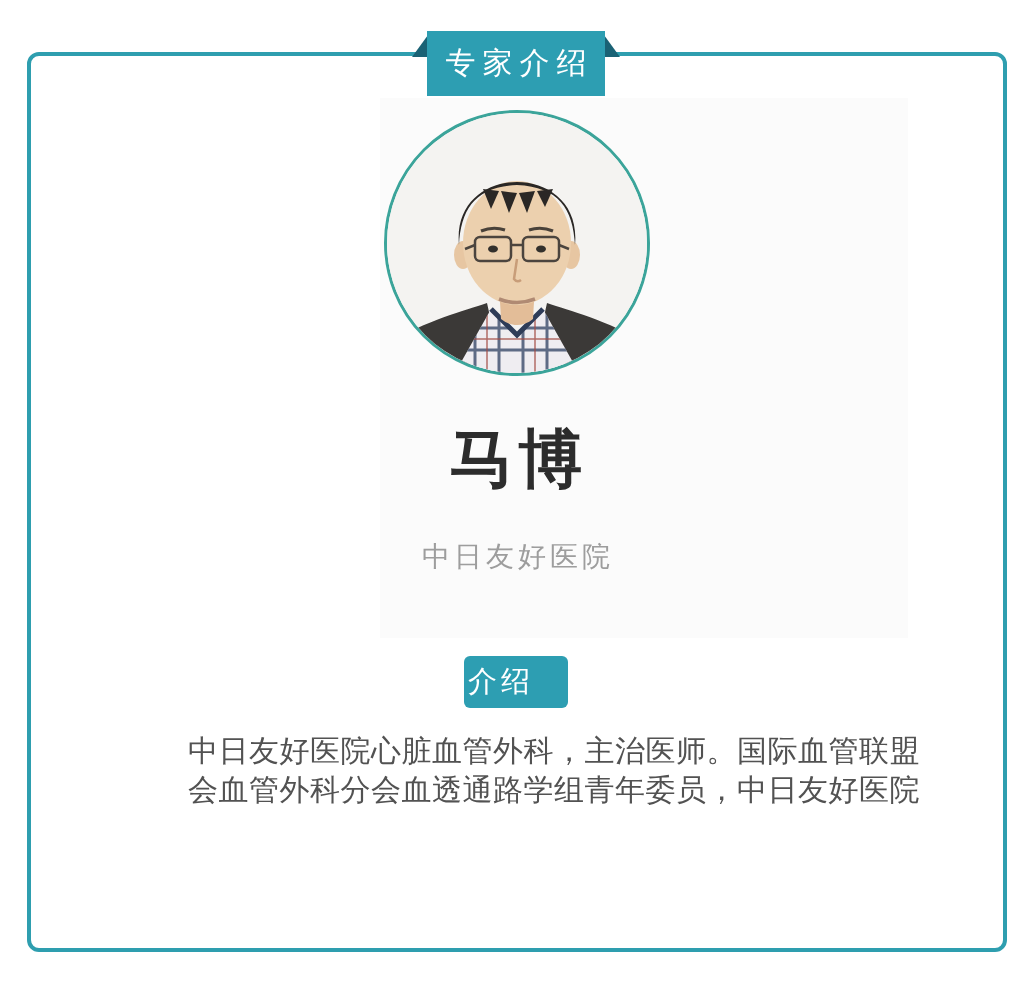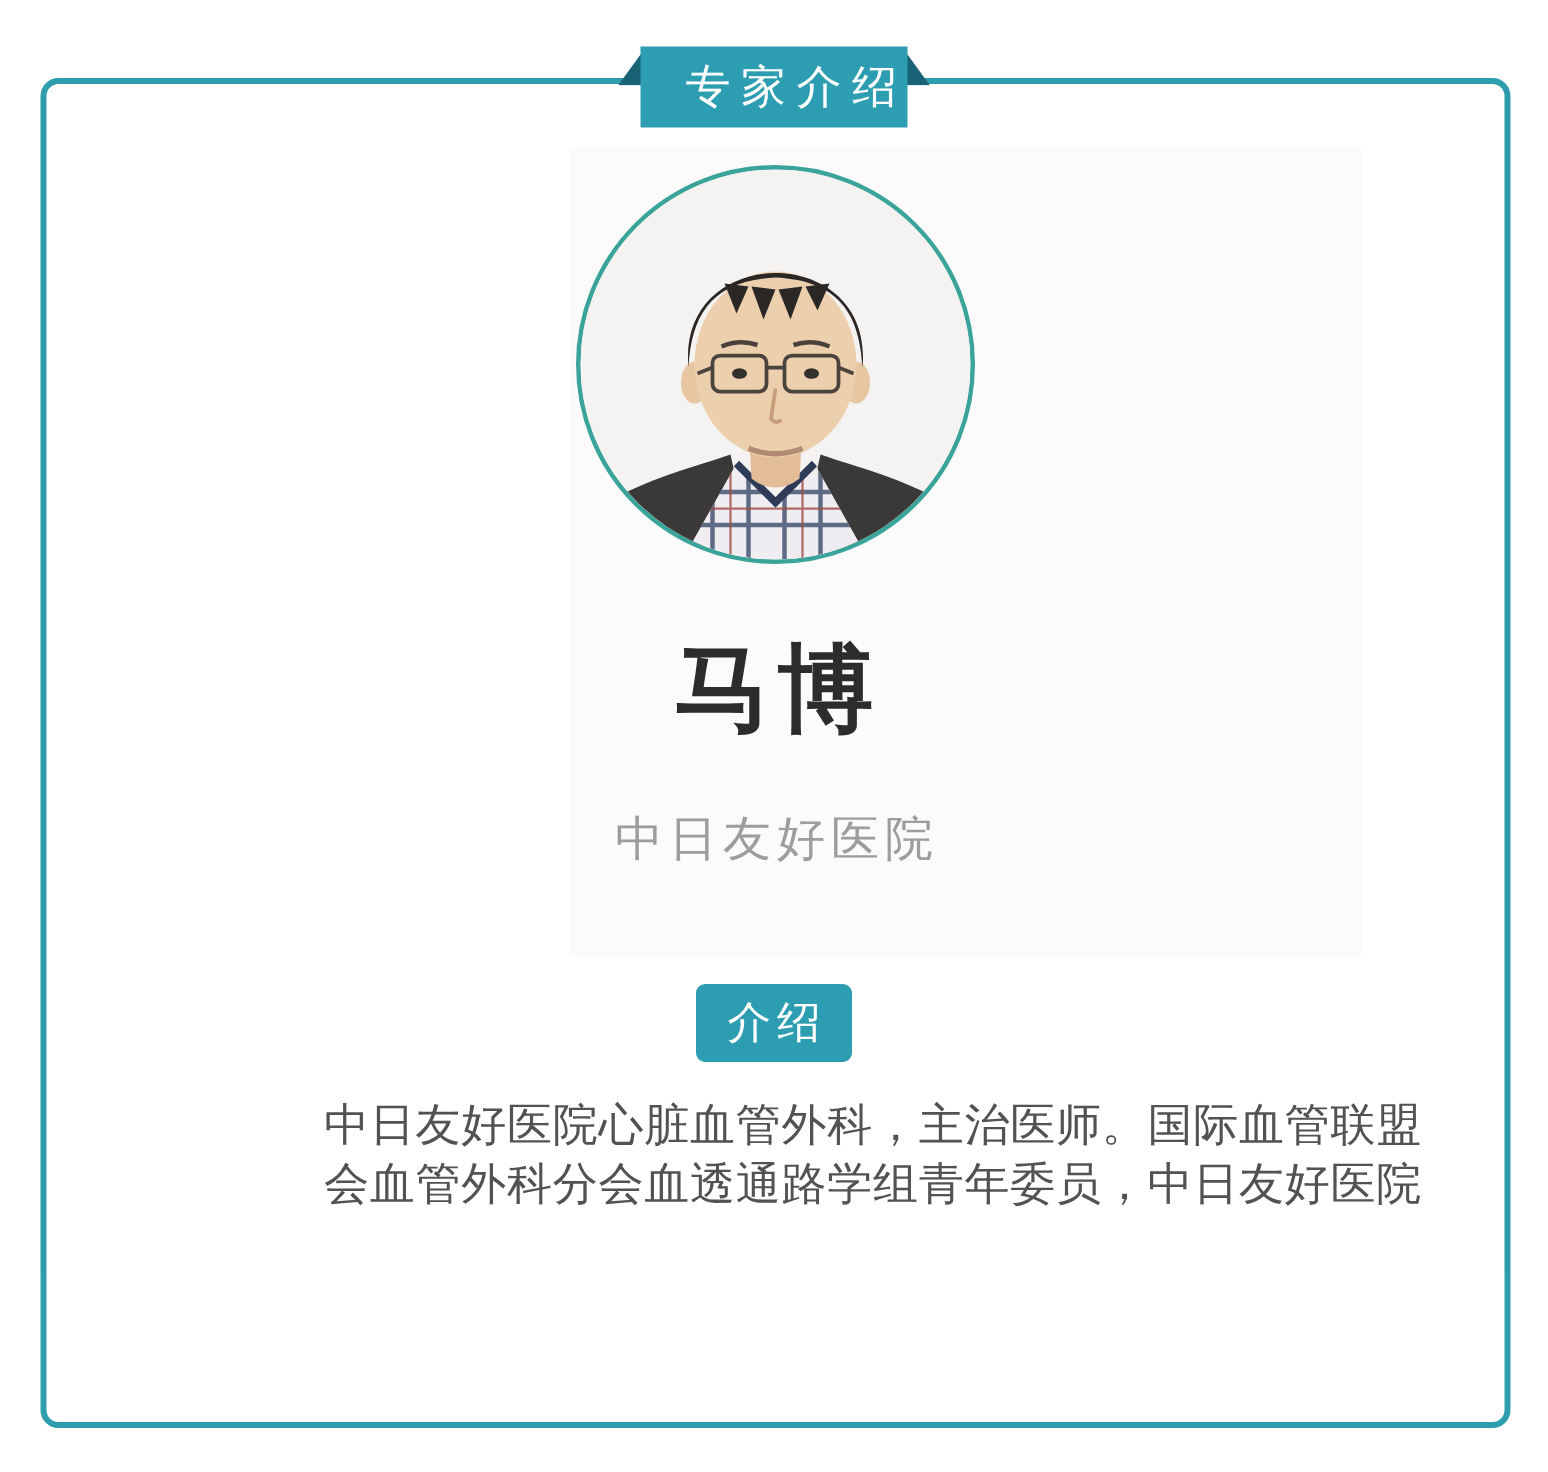--- a/index.html
+++ b/index.html
@@ -5,50 +5,50 @@
   html,body{margin:0;padding:0;background:#ffffff;}
   body{font-family:"Liberation Sans","DejaVu Sans",sans-serif;}
   .canvas{position:relative;width:1032px;height:981px;background:#ffffff;overflow:hidden;}
 
   
   .card{position:absolute;left:27px;top:52px;width:980px;height:900px;
         box-sizing:border-box;border:4px solid #2E9EAF;border-radius:12px;background:#ffffff;}
 
   
   .ribbon{position:absolute;left:50%;transform:translateX(-50%);top:31px;
-          width:178px;height:54px;background:#2D9EB2;z-index:3;
-          display:flex;align-items:center;justify-content:flex-end;
+          width:178px;height:65px;background:#2D9EB2;z-index:3;
+          display:flex;align-items:center;justify-content:center;
           color:#ffffff;font-size:30px;letter-spacing:7px;text-indent:7px;}
   .fold{position:absolute;top:35px;width:16px;height:22px;background:#1A6275;z-index:2;}
   .fold-left{left:calc(50% - 89px - 15px);clip-path:polygon(100% 0,100% 100%,0 100%);}
   .fold-right{left:calc(50% + 89px - 1px);clip-path:polygon(0 0,0 100%,100% 100%);}
 
   
   .photo-block{position:absolute;left:380px;top:98px;width:528px;height:540px;background:#fbfbfb;}
 
   
   .avatar{position:absolute;left:384px;top:110px;width:266px;height:266px;
           box-sizing:border-box;border:3px solid #3BA49A;border-radius:50%;
           overflow:hidden;background:#f4f3f1;}
   .avatar svg{display:block;width:100%;height:100%;}
 
   .name{position:absolute;left:0;top:416px;width:1032px;text-align:center;
         font-family:Liberation Sans, sans-serif;font-weight:bold;
         font-size:64px;color:#2C2C2C;letter-spacing:5px;text-indent:5px;}
   .hospital{position:absolute;left:0;top:538px;width:1032px;text-align:center;
-        font-size:32px;color:#9D9D9D;letter-spacing:4px;text-indent:4px;}
+        font-size:28px;color:#9D9D9D;letter-spacing:4px;text-indent:4px;}
 
   .intro-badge{position:absolute;left:50%;transform:translateX(-50%);top:656px;
         width:104px;height:52px;border-radius:6px;background:#2D9EB2;
-        display:flex;align-items:center;justify-content:center;
+        display:flex;align-items:center;justify-content:flex-start;
         color:#ffffff;font-size:29px;letter-spacing:4px;text-indent:4px;}
 
   .intro-text{position:absolute;left:188px;top:731px;width:660px;
         font-size:30px;color:#525252;line-height:39px;letter-spacing:0.5px;}
-  .intro-line{white-space:nowrap;margin-left:28px;}
+  .intro-line{white-space:nowrap;}
 </style>
 </head>
 <body>
 
 <div class="canvas">
 
   <div class="card"></div>
 
   <div class="fold fold-left"></div>
   <div class="fold fold-right"></div>

